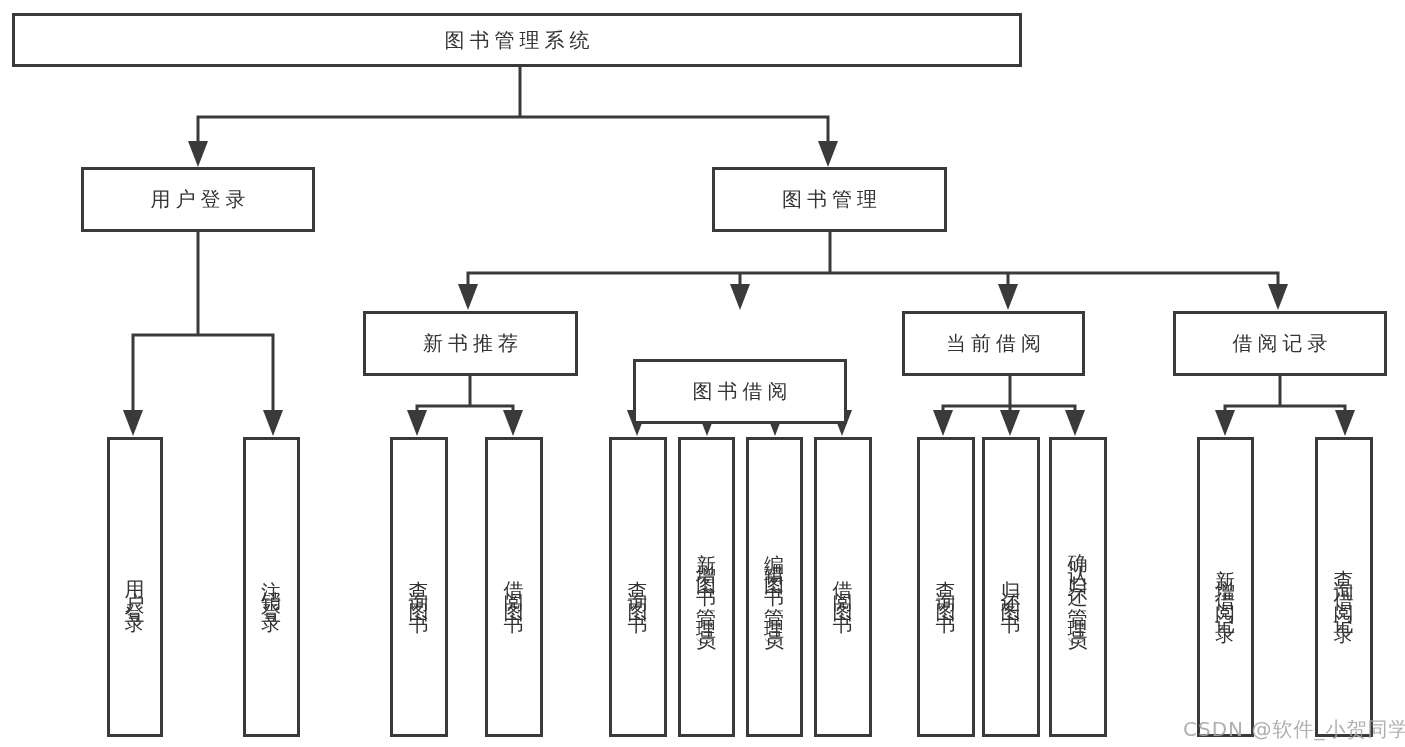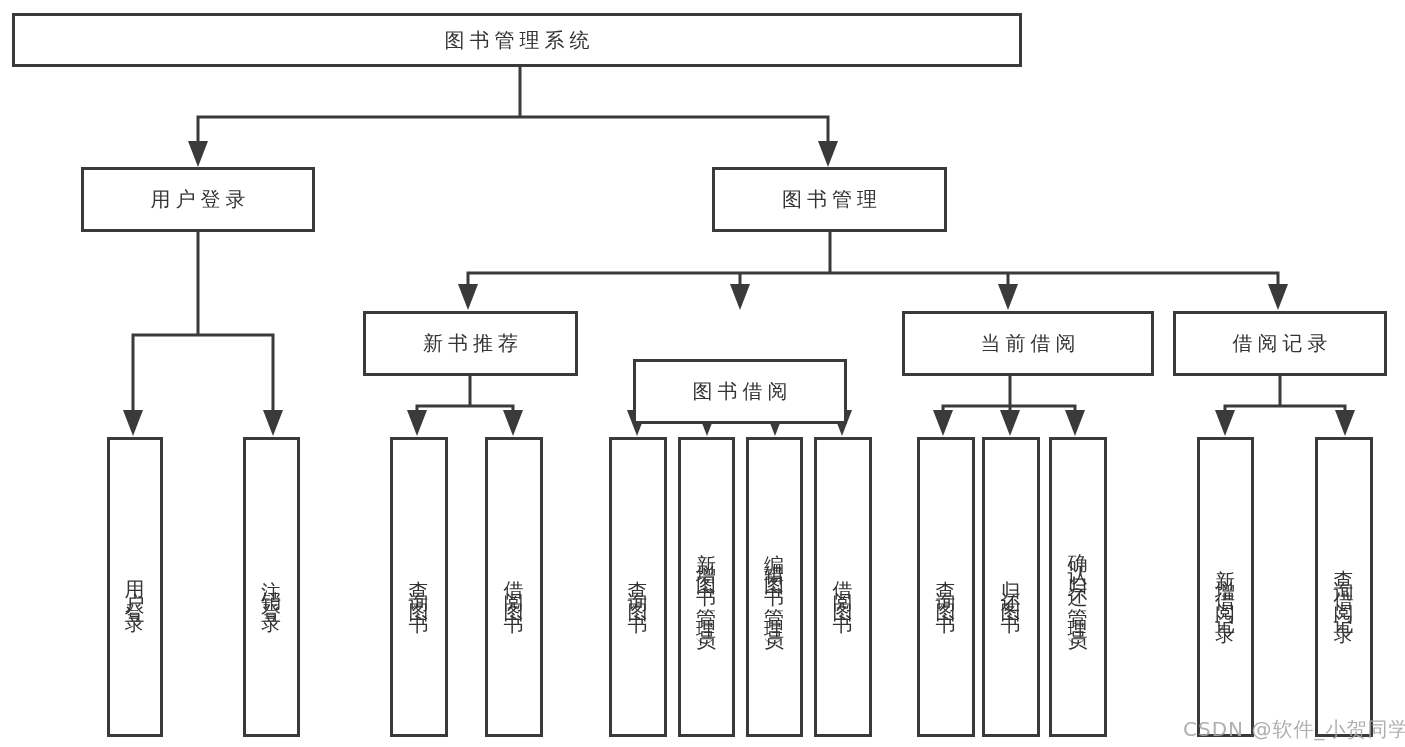--- a/index.html
+++ b/index.html
@@ -116,21 +116,21 @@
   <div class="box lvl1" style="left:712px; width:235px;">
     <span class="hlabel">图书管理</span>
   </div>
 
   <div class="box lvl2" style="left:363px; width:215px;">
     <span class="hlabel">新书推荐</span>
   </div>
   <div class="box lvl2" style="left:633px; width:214px;margin-top:48px;">
     <span class="hlabel">图书借阅</span>
   </div>
-  <div class="box lvl2" style="left:902px; width:252px;">
+  <div class="box lvl2" style="left:902px; width:183px;">
     <span class="hlabel">当前借阅</span>
   </div>
   <div class="box lvl2" style="left:1173px; width:214px;">
     <span class="hlabel">借阅记录</span>
   </div>
 
   <div class="box leaf" style="left:107px; width:56px;">
     <span class="vlabel">用户登录</span>
   </div>
   <div class="box leaf" style="left:243px; width:57px;">

